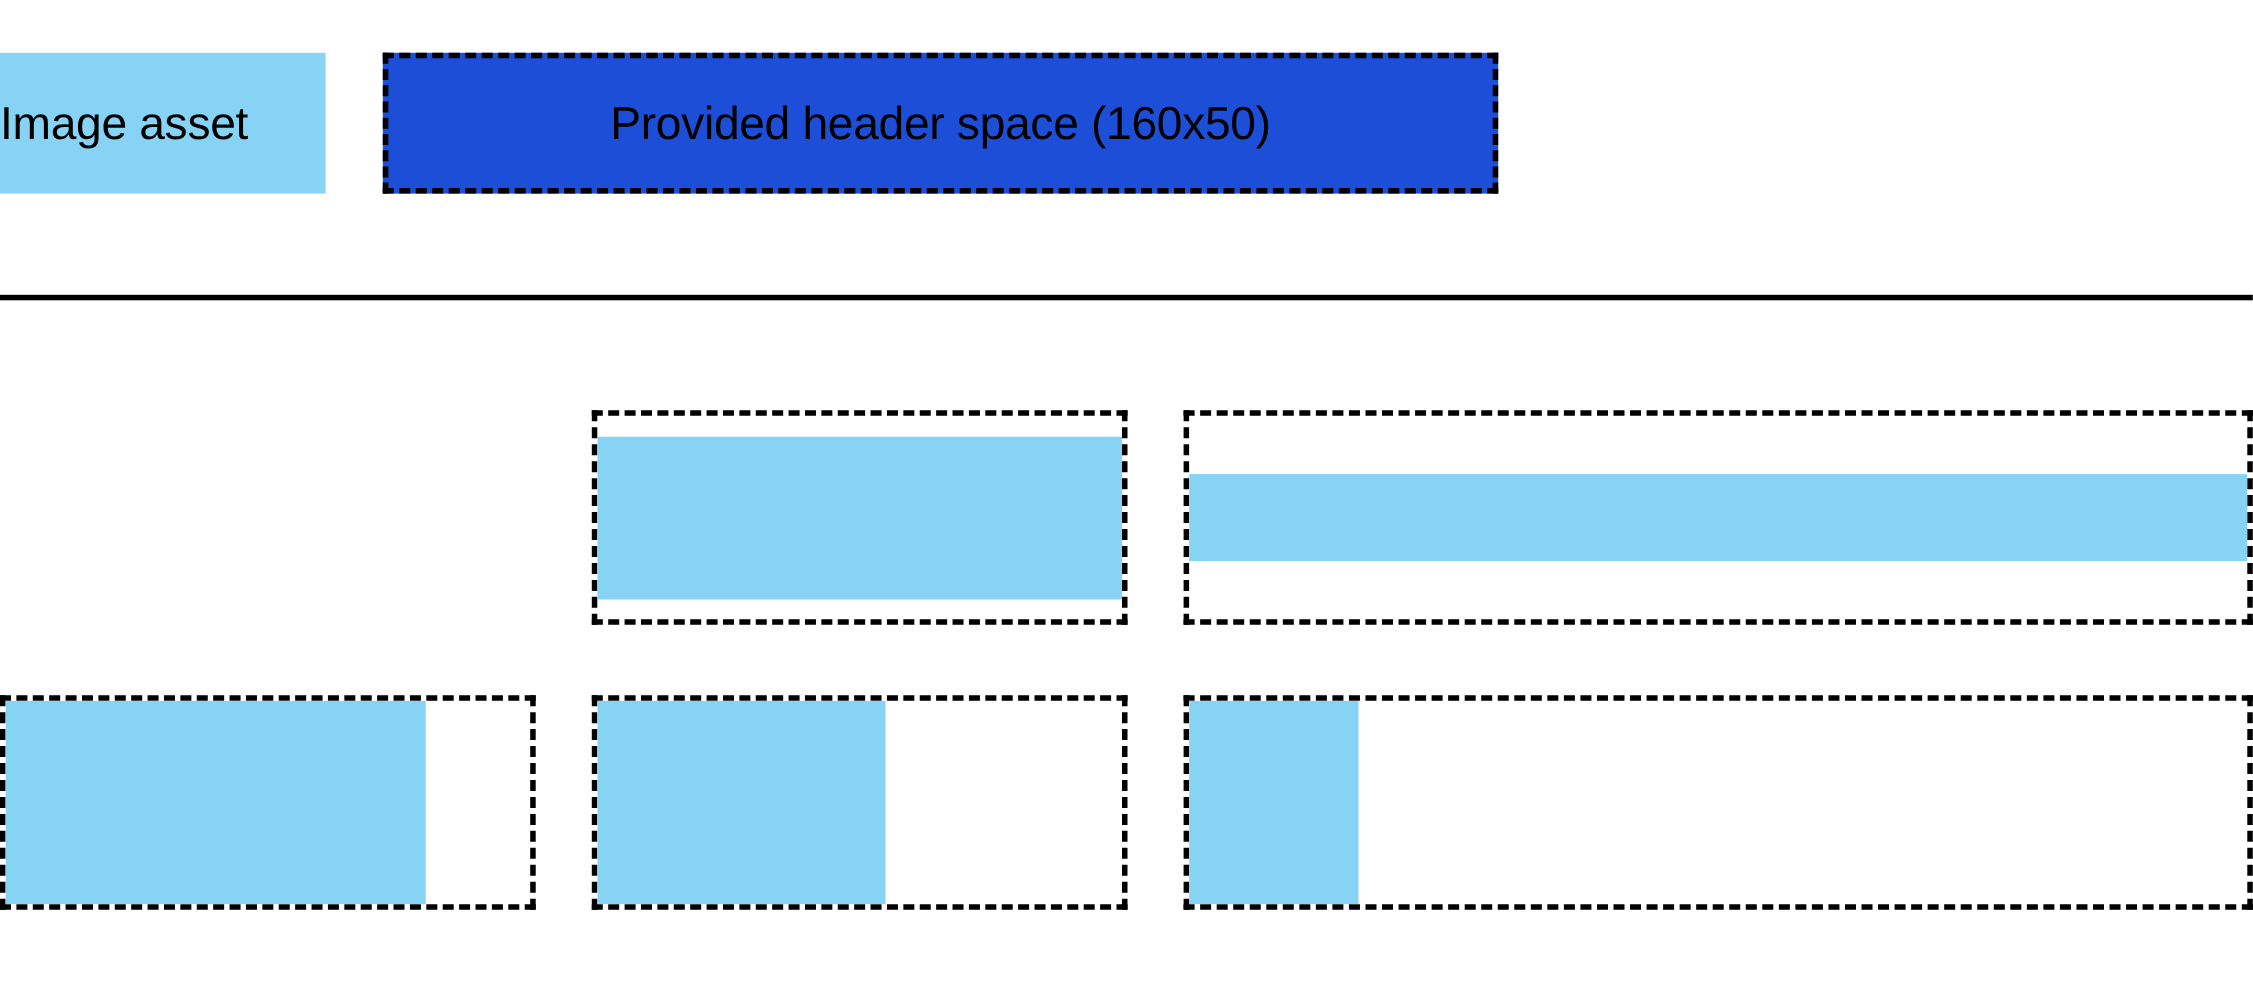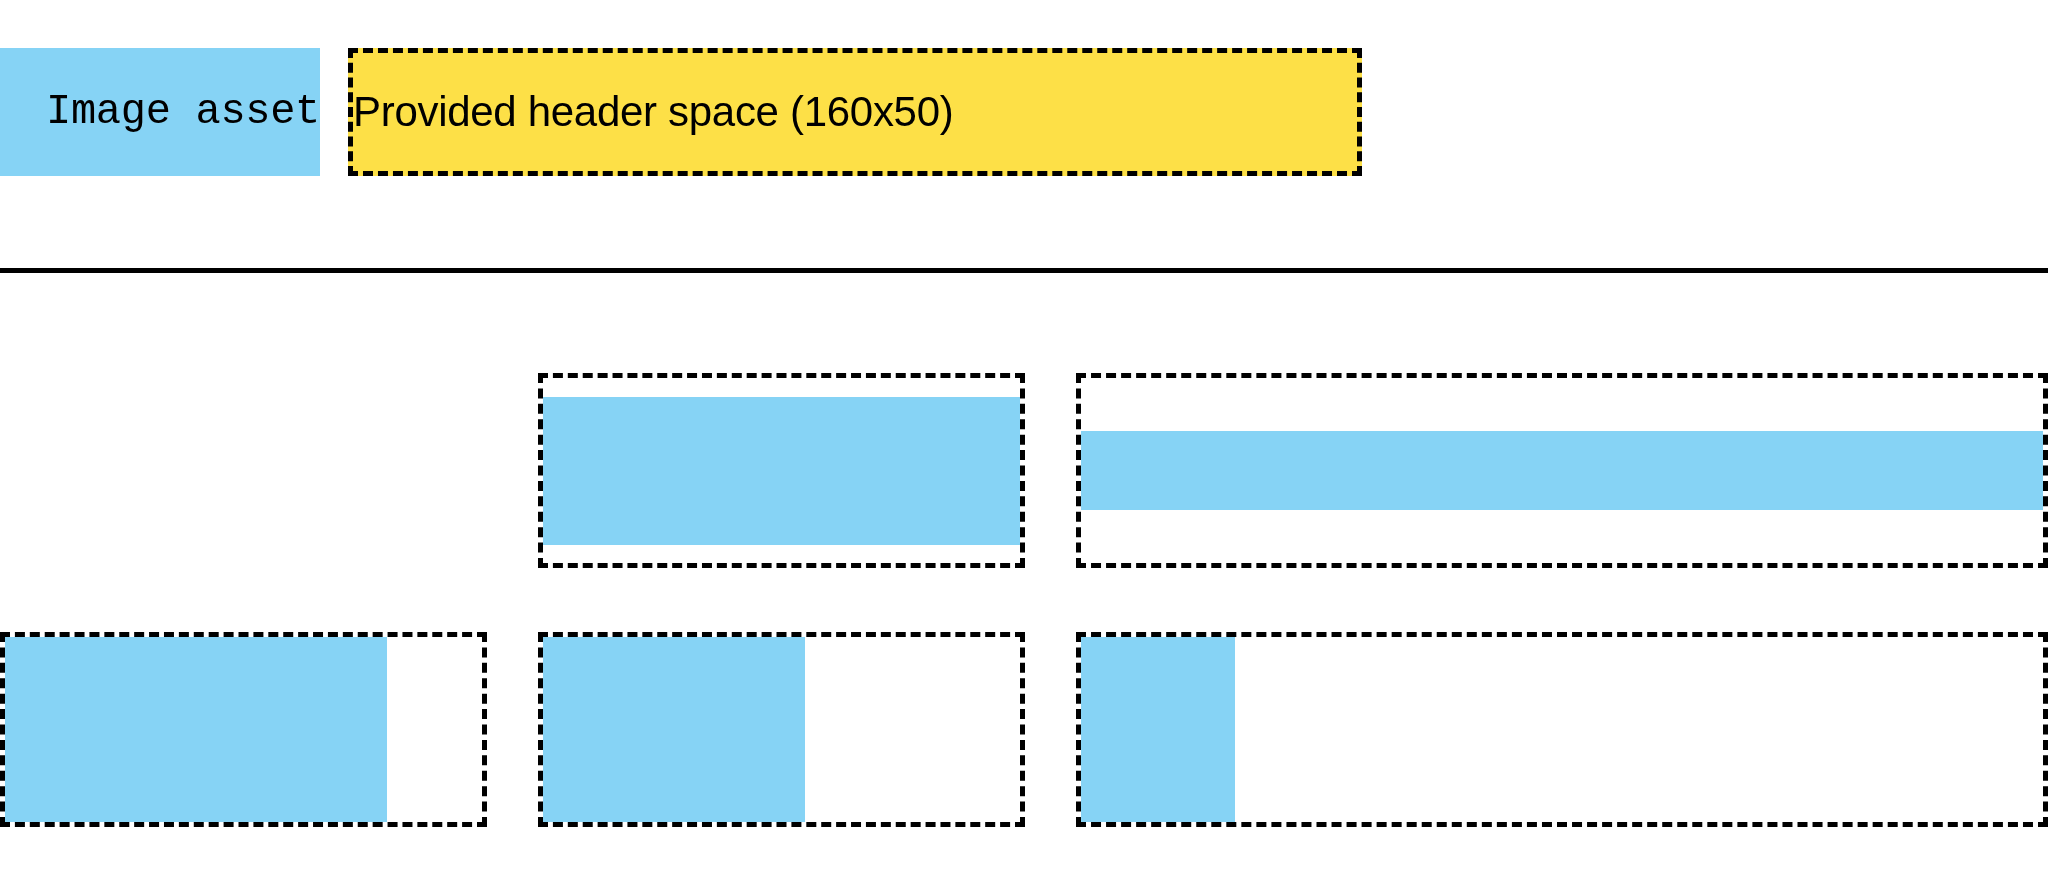--- a/index.html
+++ b/index.html
@@ -24,51 +24,50 @@
     left: 0;
     top: 48px;
     height: 128px;
     width: 2048px;
   }
 
   .legend-swatch {
     position: absolute;
     left: 0;
     top: 0;
-    width: 320px;
+    width: 296px;
     height: 128px;
     background: var(--accent, #86d3f5);
     display: flex;
     align-items: center;
-    justify-content: flex-end;
+    justify-content: flex-start;
     box-sizing: border-box;
-    font-family: Liberation Mono, monospace;
   }
 
   .legend-swatch-label {
     font-size: 42px;
     font-weight: 400;
     letter-spacing: -0.3px;
     line-height: 1;
     color: #000000;
     white-space: nowrap;
   }
 
   .header-space-box {
     position: absolute;
     left: 348px;
     top: 0;
     width: 1014px;
     height: 128px;
     border: 5px dashed #000000;
     box-sizing: border-box;
-    background: #fde047;
+    background: #1d4ed8;
     display: flex;
     align-items: center;
-    justify-content: flex-start;
+    justify-content: center;
   }
 
   .header-space-label {
     font-size: 42px;
     font-weight: 400;
     letter-spacing: -0.3px;
     line-height: 1;
     color: #000000;
     white-space: nowrap;
   }

